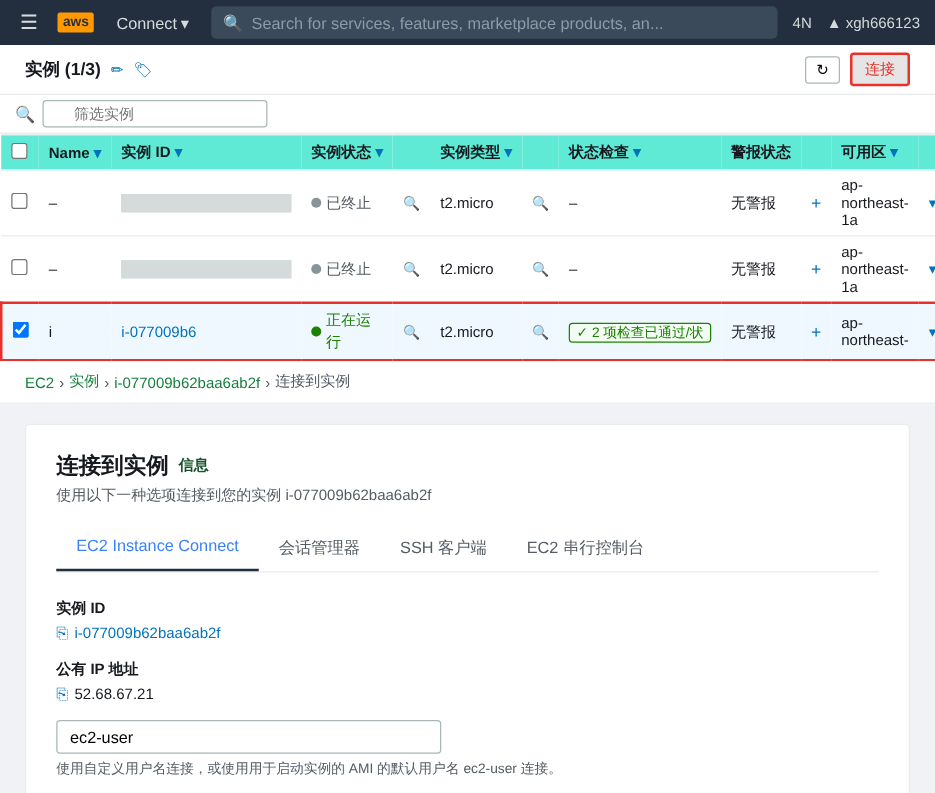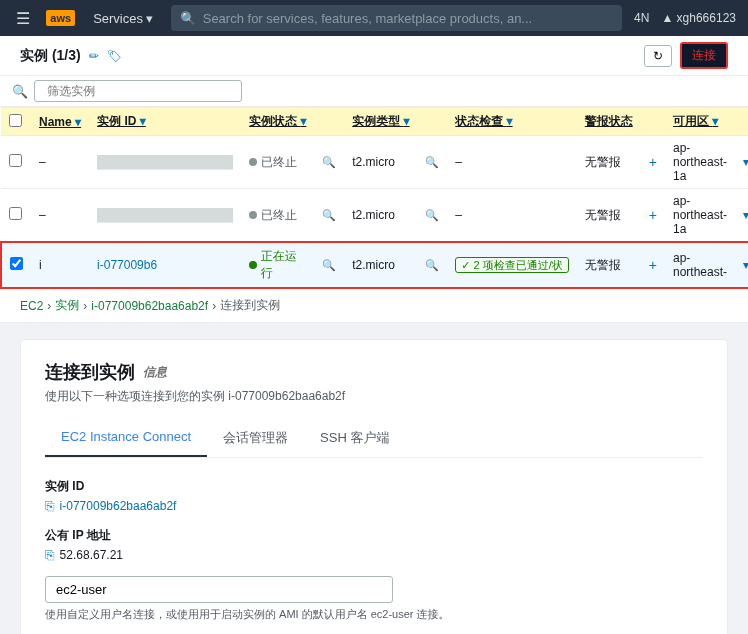--- a/index.html
+++ b/index.html
@@ -81,21 +81,21 @@
     .refresh-btn {
       margin-left: auto;
       background: white;
       border: 1px solid #aab7b8;
       border-radius: 3px;
       padding: 3px 8px;
       cursor: pointer;
       font-size: 12px;
     }
     .connect-btn {
-      background: #0f172a;
+      background: #e5e5e5;
       border: 2px solid #e8312b;
       color: #e8312b;
       border-radius: 3px;
       padding: 3px 10px;
       cursor: pointer;
       font-size: 12px;
       font-weight: 500;
     }
 
     
@@ -103,42 +103,41 @@
       background: white;
       padding: 4px 12px;
       border-bottom: 1px solid #e9ebed;
       display: flex;
       align-items: center;
       gap: 6px;
     }
     .search-row-input {
       border: 1px solid #aab7b8;
       border-radius: 3px;
-      padding: 3px 12px;
-      font-size: 12px;
-      width: 208px;
+      padding: 3px 24px;
+      font-size: 12px;
+      width: 180px;
     }
 
     
     .instances-table {
       width: 100%;
       background: white;
       border-collapse: collapse;
       font-size: 12px;
     }
     .instances-table th {
-      background: #fef9c3;
+      background: #5eead4;
       border-bottom: 1px solid #e9ebed;
       border-top: 1px solid #e9ebed;
       padding: 5px 8px;
       text-align: left;
       font-weight: 600;
       color: #16191f;
       white-space: nowrap;
-      text-decoration: underline;
     }
     .instances-table td {
       padding: 5px 8px;
       border-bottom: 1px solid #e9ebed;
       color: #16191f;
     }
     .instances-table tr.highlighted {
       background: #f0f8ff;
       border: 2px solid #e8312b;
     }
@@ -188,21 +187,21 @@
     }
     .connect-title {
       font-size: 18px;
       font-weight: 600;
       margin-bottom: 4px;
       display: flex;
       align-items: center;
       gap: 8px;
     }
     .connect-subtitle { font-size: 12px; color: #545b64; margin-bottom: 16px; }
-    .info-link { color: #737373; cursor: pointer; font-size: 12px; font-style: italic; }
+    .info-link { color: #14532d; cursor: pointer; font-size: 12px; }
 
     
     .tabs-row {
       display: flex;
       border-bottom: 1px solid #e9ebed;
       margin-bottom: 20px;
       gap: 0;
     }
     .tab-item {
       padding: 8px 16px;
@@ -221,38 +220,38 @@
     
     .field-section { margin-bottom: 14px; }
     .field-label { font-size: 12px; font-weight: 600; margin-bottom: 4px; color: #16191f; }
     .field-value { font-size: 12px; color: #16191f; display: flex; align-items: center; gap: 5px; }
     .copy-icon { color: #0073bb; cursor: pointer; font-size: 12px; }
     .field-input {
       border: 1px solid #aab7b8;
       border-radius: 3px;
       padding: 5px 10px;
       font-size: 13px;
-      width: 348px;
+      width: 308px;
       outline: none;
     }
     .field-hint { font-size: 11px; color: #545b64; margin-top: 4px; }
 
     
     .hamburger { color: #d5dbdb; cursor: pointer; padding: 4px; font-size: 16px; }
   </style>
 </head>
 <body>
 
 <div class="aws-topbar">
   <div class="hamburger">☰</div>
   <div class="aws-logo">
     <div class="aws-logo-box"><span>aws</span></div>
   </div>
   <div class="services-btn">
-    <span>Services</span>
+    <span>Connect</span>
     <span>▾</span>
   </div>
   <div class="search-bar-top">
     <span style="color:#8c9ba5;">🔍</span>
     <input type="text" placeholder="Search for services, features, marketplace products, an..." style="">
   </div>
   <div class="topbar-right">
     <span>4N</span>
     <span>▲ xgh666123</span>
   </div>
@@ -371,20 +370,23 @@
     <div class="tabs-row">
       <div class="tab-item active">
         <span>EC2 Instance Connect</span>
       </div>
       <div class="tab-item">
         <span>会话管理器</span>
       </div>
       <div class="tab-item">
         <span>SSH 客户端</span>
       </div>
+      <div class="tab-item">
+        <span>EC2 串行控制台</span>
+      </div>
     </div>
 
     <div class="field-section">
       <div class="field-label">实例 ID</div>
       <div class="field-value">
         <span class="copy-icon">⎘</span>
         <span class="link-blue">i-077009b62baa6ab2f</span>
       </div>
     </div>
 

